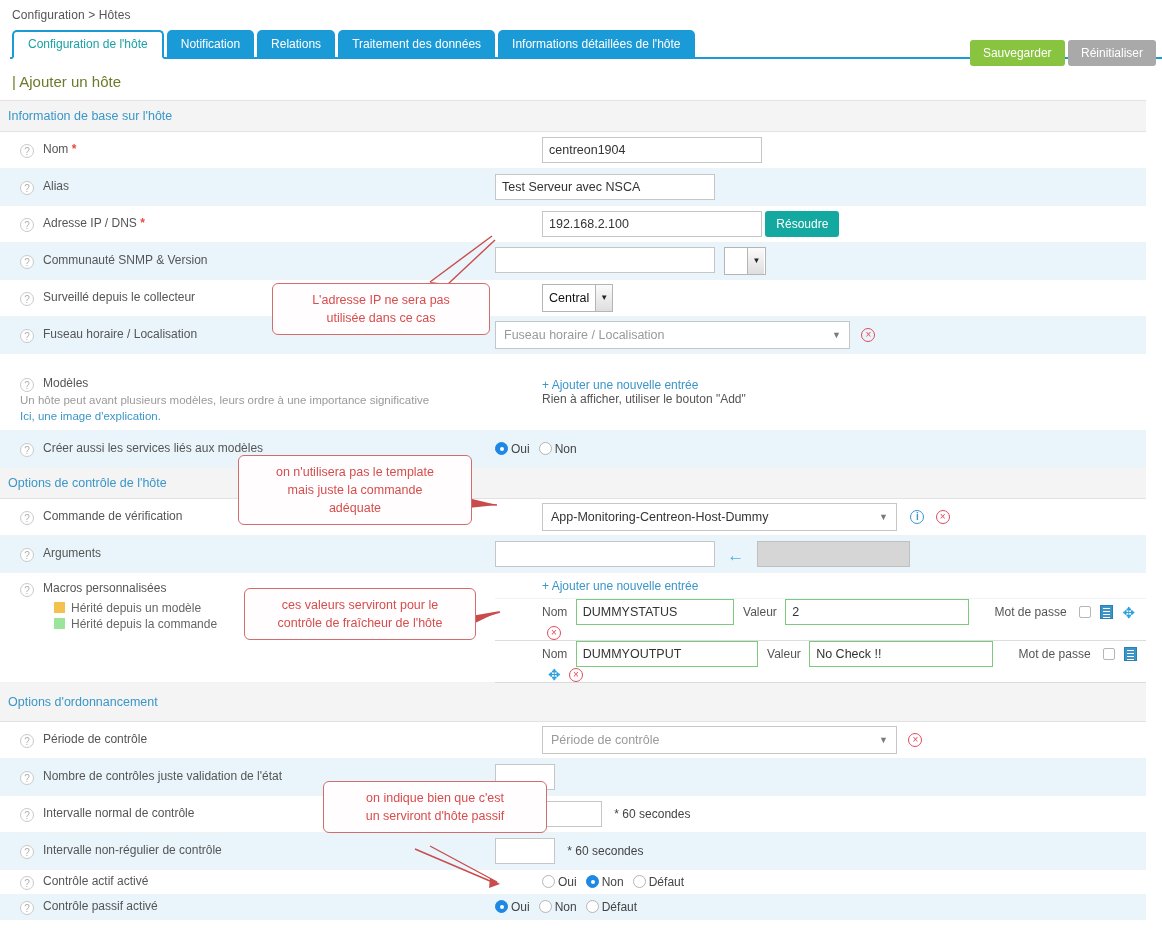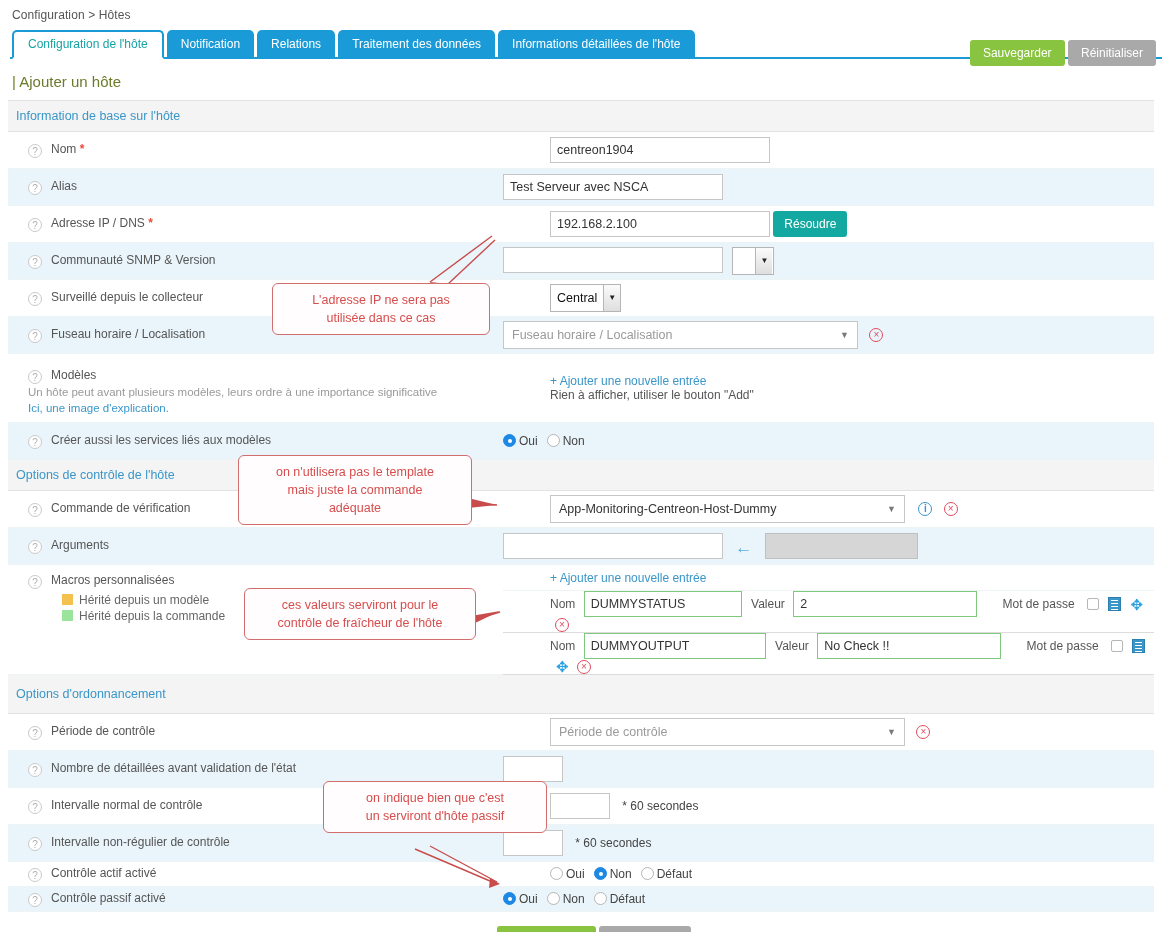--- a/index.html
+++ b/index.html
@@ -75,21 +75,20 @@
   .page-title {
     margin: 14px 0 10px 12px;
     font-size: 15px;
     color: #6b7b2a;
     font-weight: normal;
   }
 
   
   .form {
     width: 1146px;
-    margin-left: 8px;
     border-collapse: collapse;
   }
   .section-head td {
     background: #f4f4f4;
     color: #3a96c8;
     font-size: 12.5px;
     padding: 8px 0 8px 8px;
     border-bottom: 1px solid #e2e2e2;
     border-top: 1px solid #e2e2e2;
   }
@@ -436,21 +435,21 @@
       <td class="lbl">
         <span class="helpico">?</span><span>Fuseau horaire / Localisation</span>
       </td>
       <td>
         <span class="s2"><span class="s2txt">Fuseau horaire / Localisation</span><span class="s2arw">▼</span></span>
         <span class="circ-x">×</span>
       </td>
     </tr>
 
     <tr class="row plain">
-      <td class="lbl" style="padding-top:14px;padding-bottom:6px;">
+      <td class="lbl" style="padding-top:22px;padding-bottom:6px;">
         <div><span class="helpico">?</span><span>Modèles</span></div>
         <div class="sub">Un hôte peut avant plusieurs modèles, leurs ordre à une importance significative</div>
         <div class="sub"><span class="link">Ici, une image d'explication.</span></div>
       </td>
       <td>
         <div class="addlink">+ Ajouter une nouvelle entrée</div>
         <div class="nothing">Rien à afficher, utiliser le bouton "Add"</div>
       </td>
     </tr>
 
@@ -539,21 +538,21 @@
         <span class="helpico">?</span><span>Période de contrôle</span>
       </td>
       <td>
         <span class="s2"><span class="s2txt">Période de contrôle</span><span class="s2arw">▼</span></span>
         <span class="circ-x">×</span>
       </td>
     </tr>
 
     <tr class="row alt">
       <td class="lbl">
-        <span class="helpico">?</span><span>Nombre de détaillées avant validation de l'état</span>
+        <span class="helpico">?</span><span>Nombre de contrôles juste validation de l'état</span>
       </td>
       <td>
         <input class="txt w60" type="text" value="" style="">
       </td>
     </tr>
 
     <tr class="row plain">
       <td class="lbl">
         <span class="helpico">?</span><span>Intervalle normal de contrôle</span>
       </td>

